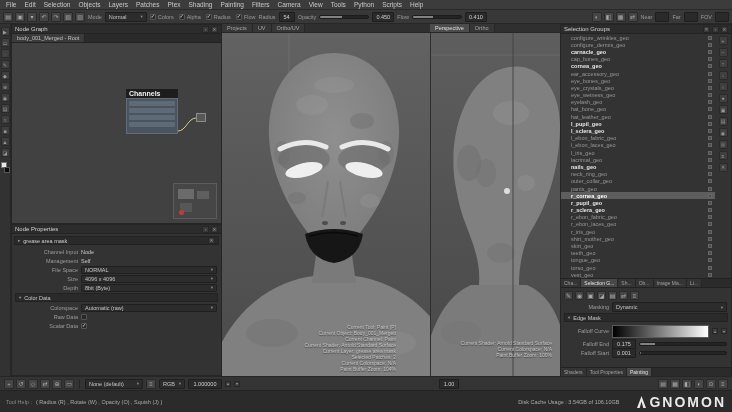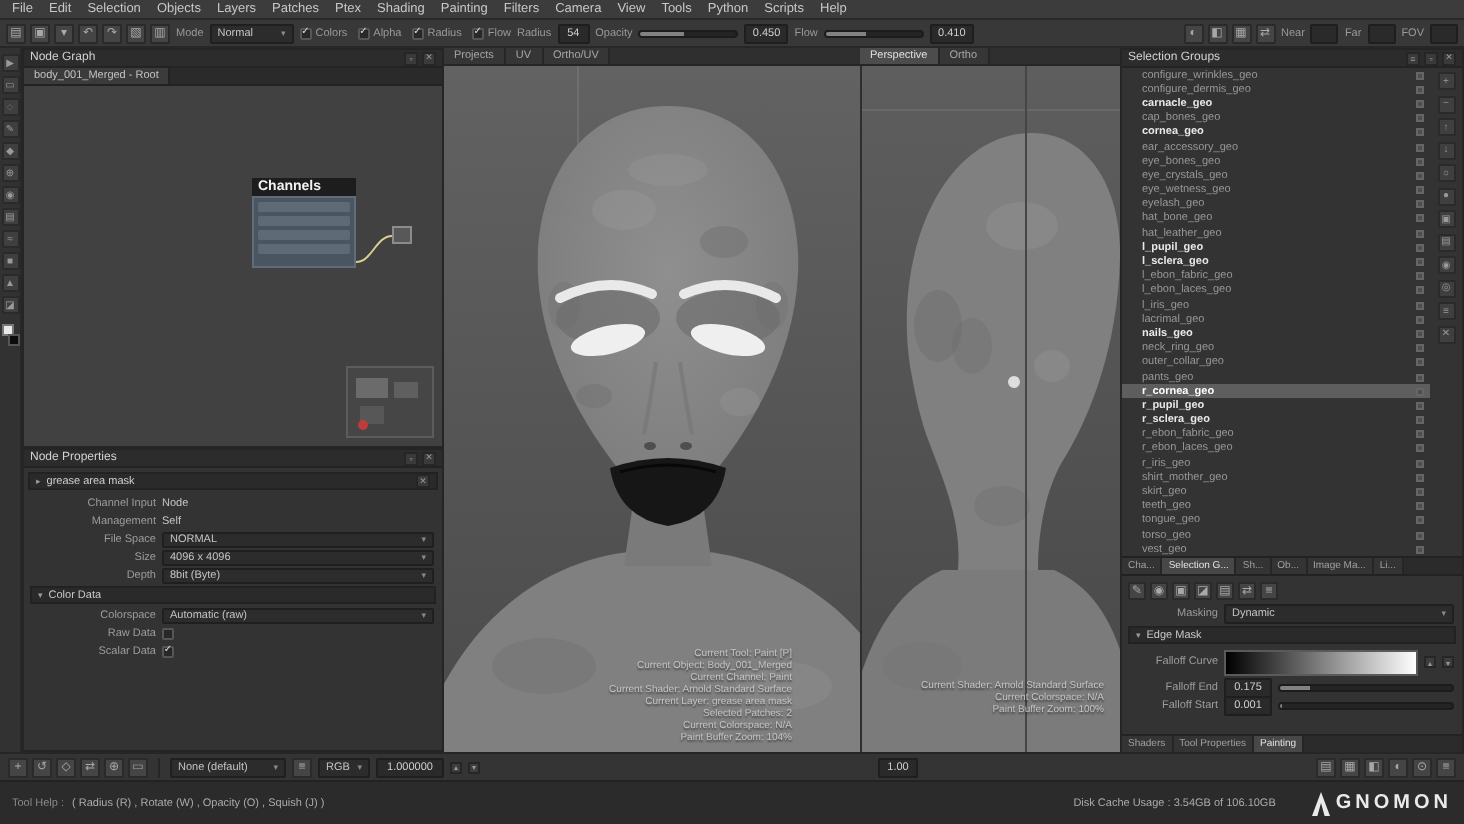--- a/index.html
+++ b/index.html
@@ -117,21 +117,21 @@
   .bottom-bar { position:absolute; left:0; top:376px; width:732px; height:14px; background:#343434;
                 border-top:1px solid #262626; display:flex; align-items:center; gap:3px; padding:0 4px; z-index:5; }
   .sep { width:1px; height:10px; background:#262626; margin:0 2px; }
 
   
   .statusbar { position:absolute; left:0; top:390px; width:732px; height:22px; background:#2b2b2b;
                border-top:1px solid #222; display:flex; align-items:center; padding:0 6px; gap:4px; z-index:5; }
   .sb-dim { color:#8a8a8a; font-size:5.5px; }
   .sb-txt { color:#ababab; font-size:5.5px; }
   .logo { display:flex; align-items:center; gap:3px; margin-left:14px; }
-  .logo-text { font-size:10px; font-weight:bold; letter-spacing:2px; color:#eaeaea; }
+  .logo-text { font-size:14px; font-weight:bold; letter-spacing:2px; color:#eaeaea; }
 </style>
 </head>
 <body>
 
 <div class="menubar">
 
 <span class="mi">File</span>
     <span class="mi">Edit</span>
     <span class="mi">Selection</span>
     <span class="mi">Objects</span>

